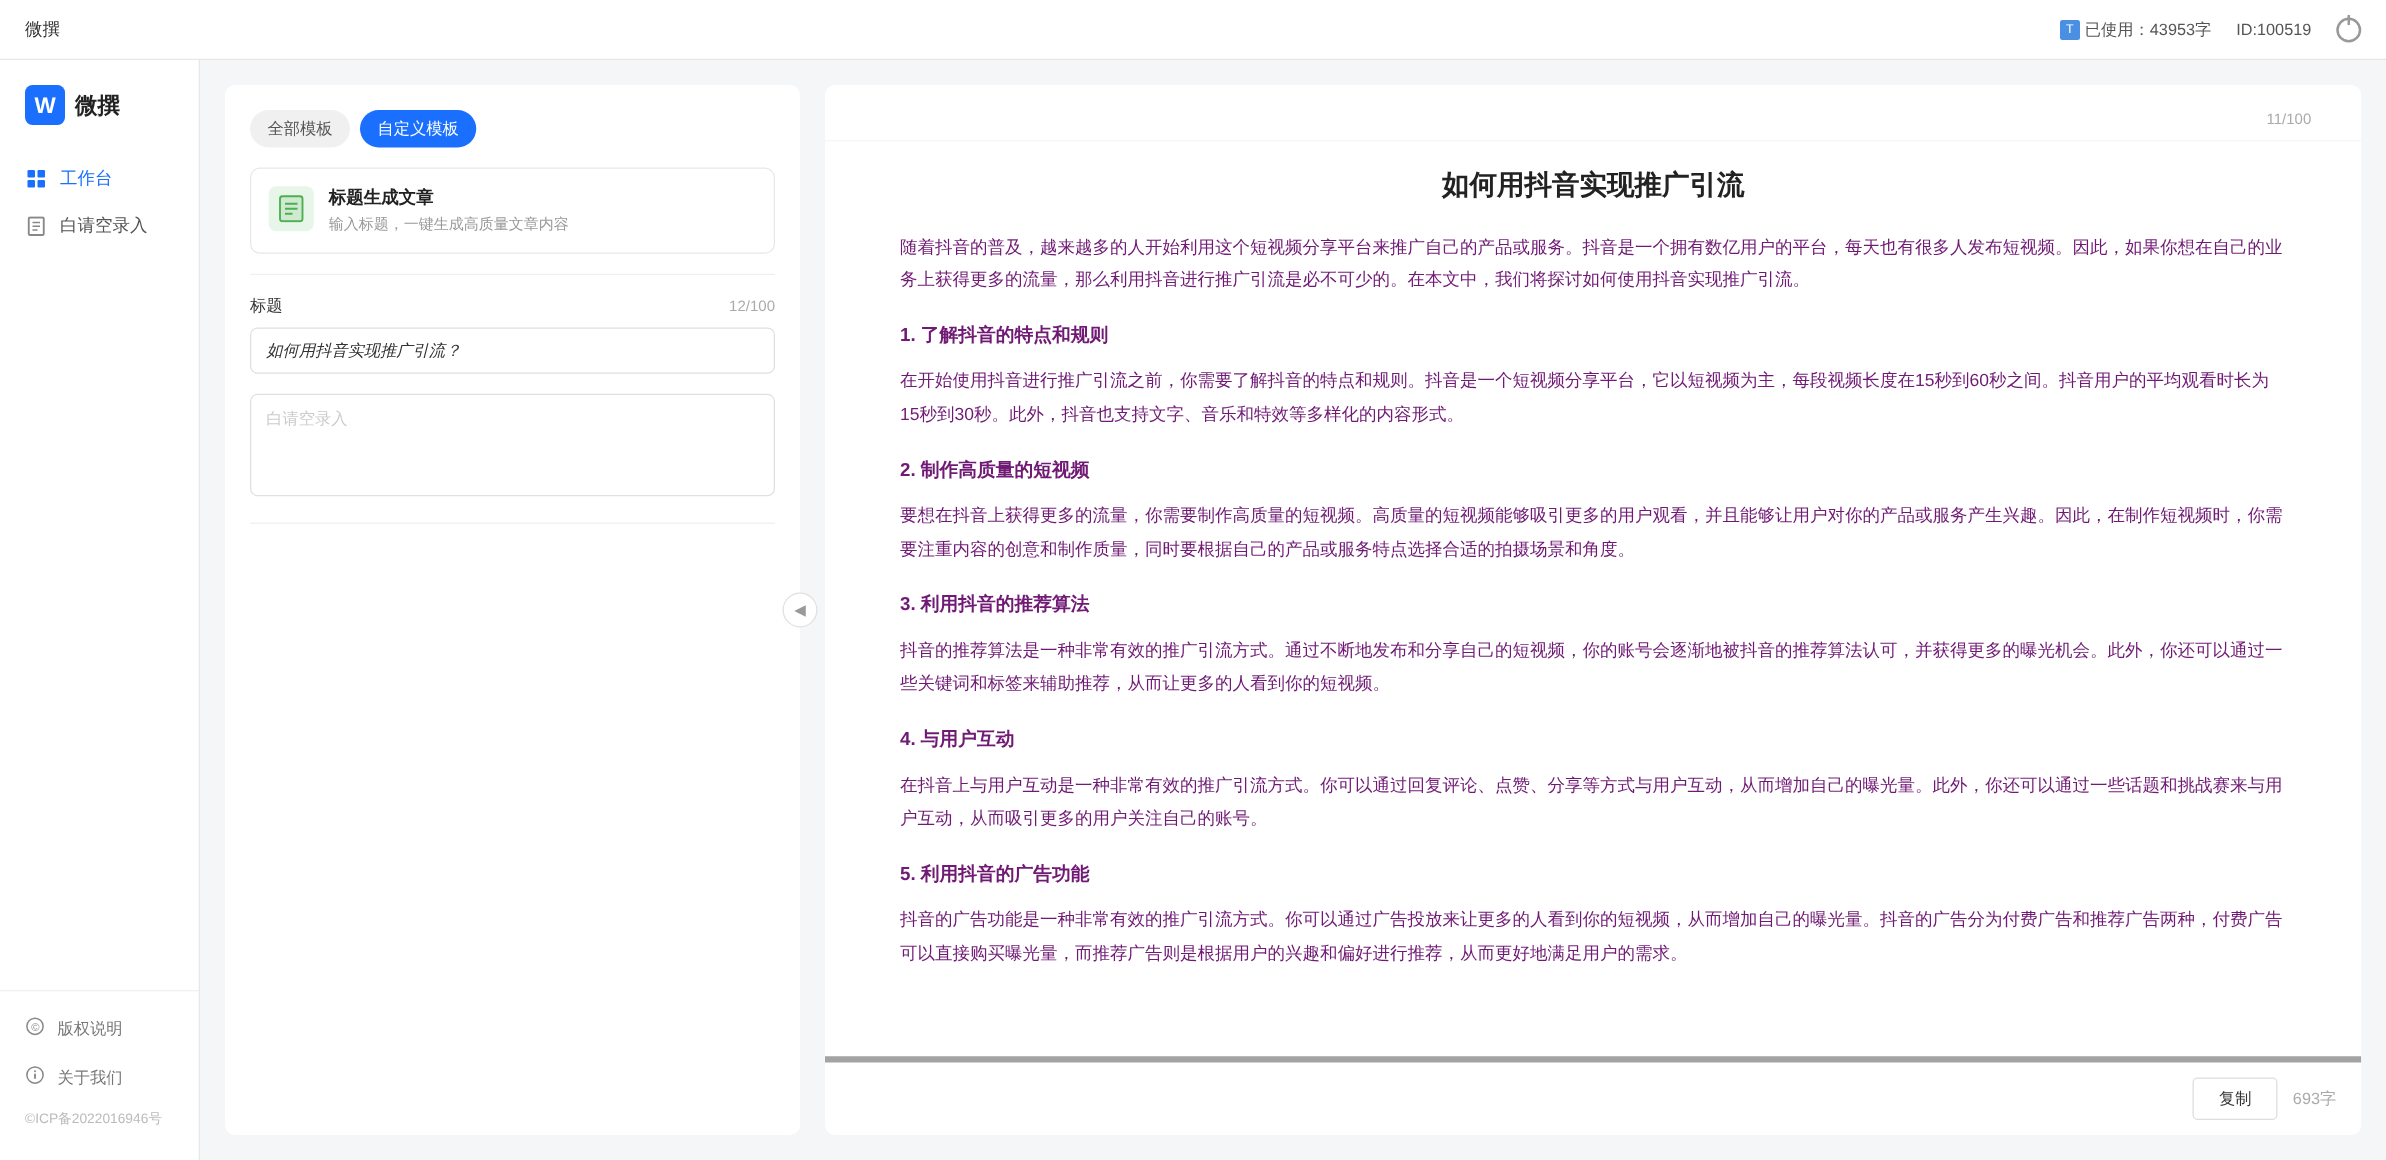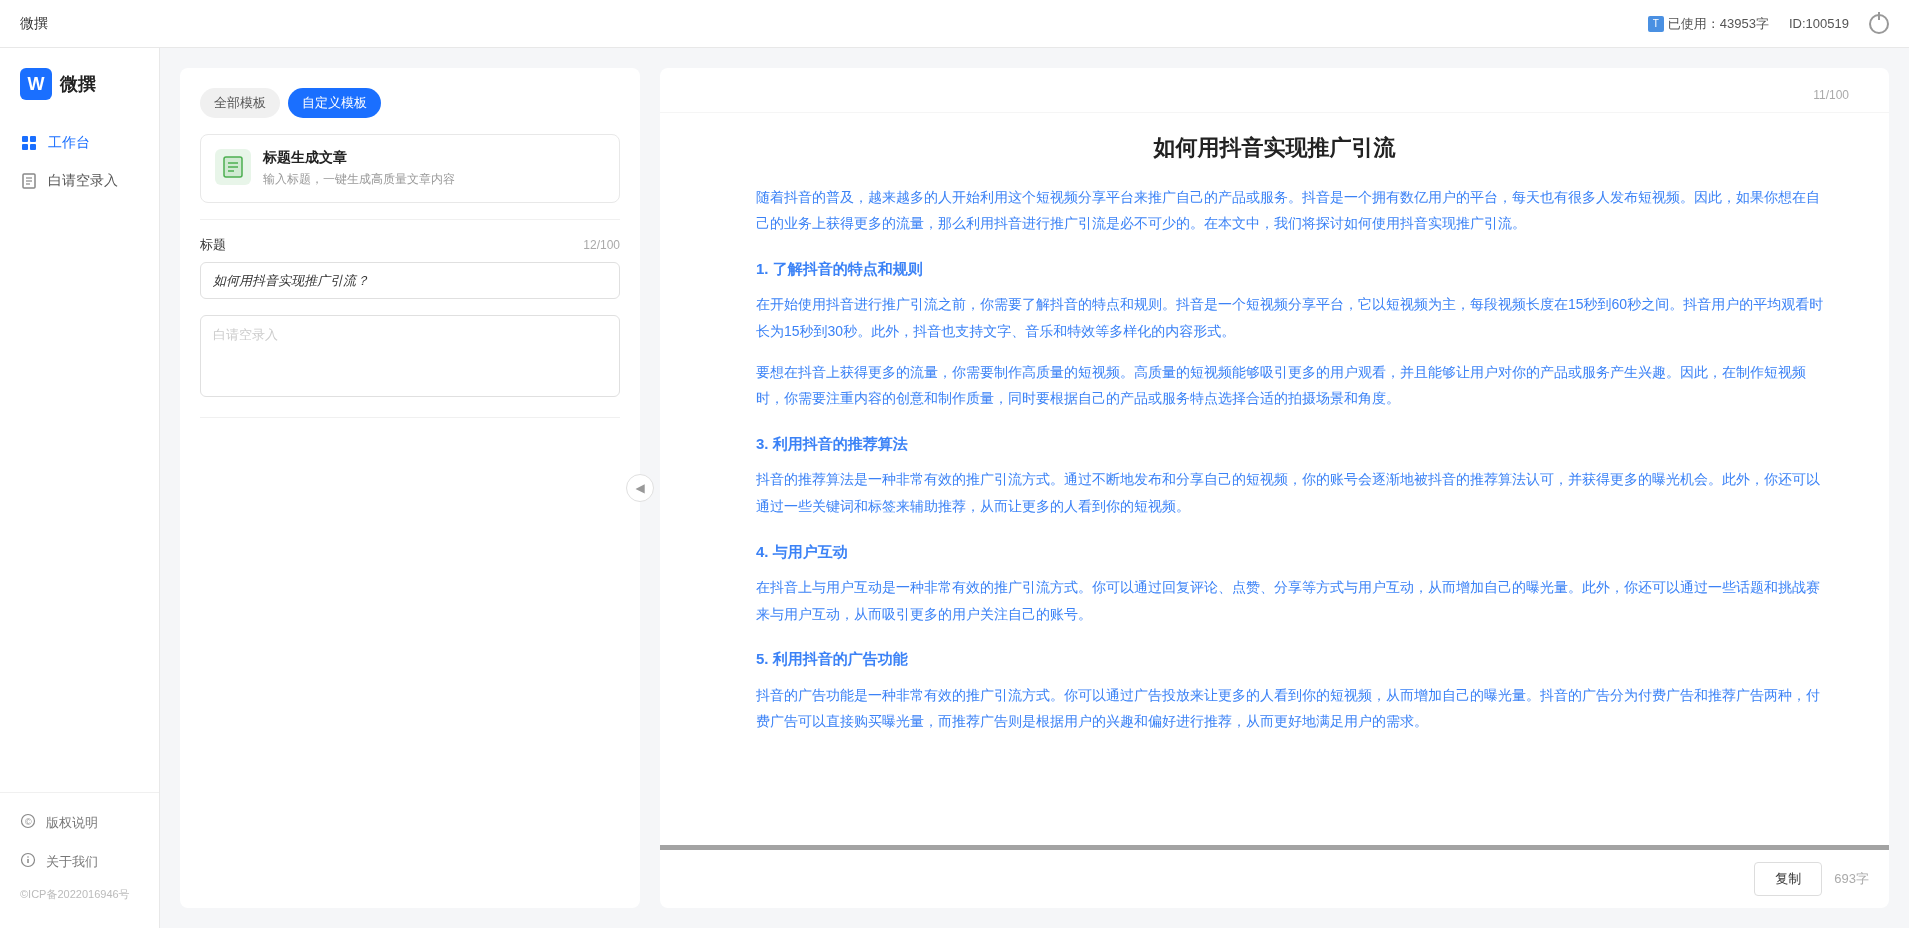--- a/index.html
+++ b/index.html
@@ -334,23 +334,22 @@
       font-size: 22px;
       font-weight: bold;
       color: #222;
       text-align: center;
       margin-bottom: 20px;
       margin-top: 10px;
       line-height: 1.4;
     }
     .article-body {
       font-size: 14px;
-      color: #3b82f6;
+      color: #701a75;
       line-height: 1.9;
-      margin-left: 36px;
     }
     .article-body p {
       margin-bottom: 14px;
     }
     .article-body .section-title {
       font-weight: bold;
       font-size: 15px;
       margin-top: 18px;
       margin-bottom: 8px;
     }
@@ -501,20 +500,21 @@
       <div id="article-header">
         <span class="page-count">11/100</span>
       </div>
 
       <div id="article-content">
         <h1 id="article-title">如何用抖音实现推广引流</h1>
         <div class="article-body" id="article-body-container">
         <p>随着抖音的普及，越来越多的人开始利用这个短视频分享平台来推广自己的产品或服务。抖音是一个拥有数亿用户的平台，每天也有很多人发布短视频。因此，如果你想在自己的业务上获得更多的流量，那么利用抖音进行推广引流是必不可少的。在本文中，我们将探讨如何使用抖音实现推广引流。</p>
             <div class="section-title">1.  了解抖音的特点和规则</div>
             <p>在开始使用抖音进行推广引流之前，你需要了解抖音的特点和规则。抖音是一个短视频分享平台，它以短视频为主，每段视频长度在15秒到60秒之间。抖音用户的平均观看时长为15秒到30秒。此外，抖音也支持文字、音乐和特效等多样化的内容形式。</p>
+            <div class="section-title">2.  制作高质量的短视频</div>
             <p>要想在抖音上获得更多的流量，你需要制作高质量的短视频。高质量的短视频能够吸引更多的用户观看，并且能够让用户对你的产品或服务产生兴趣。因此，在制作短视频时，你需要注重内容的创意和制作质量，同时要根据自己的产品或服务特点选择合适的拍摄场景和角度。</p>
             <div class="section-title">3.  利用抖音的推荐算法</div>
             <p>抖音的推荐算法是一种非常有效的推广引流方式。通过不断地发布和分享自己的短视频，你的账号会逐渐地被抖音的推荐算法认可，并获得更多的曝光机会。此外，你还可以通过一些关键词和标签来辅助推荐，从而让更多的人看到你的短视频。</p>
             <div class="section-title">4.  与用户互动</div>
             <p>在抖音上与用户互动是一种非常有效的推广引流方式。你可以通过回复评论、点赞、分享等方式与用户互动，从而增加自己的曝光量。此外，你还可以通过一些话题和挑战赛来与用户互动，从而吸引更多的用户关注自己的账号。</p>
             <div class="section-title">5.  利用抖音的广告功能</div>
             <p>抖音的广告功能是一种非常有效的推广引流方式。你可以通过广告投放来让更多的人看到你的短视频，从而增加自己的曝光量。抖音的广告分为付费广告和推荐广告两种，付费广告可以直接购买曝光量，而推荐广告则是根据用户的兴趣和偏好进行推荐，从而更好地满足用户的需求。</p>
           </div>
       </div>
 

